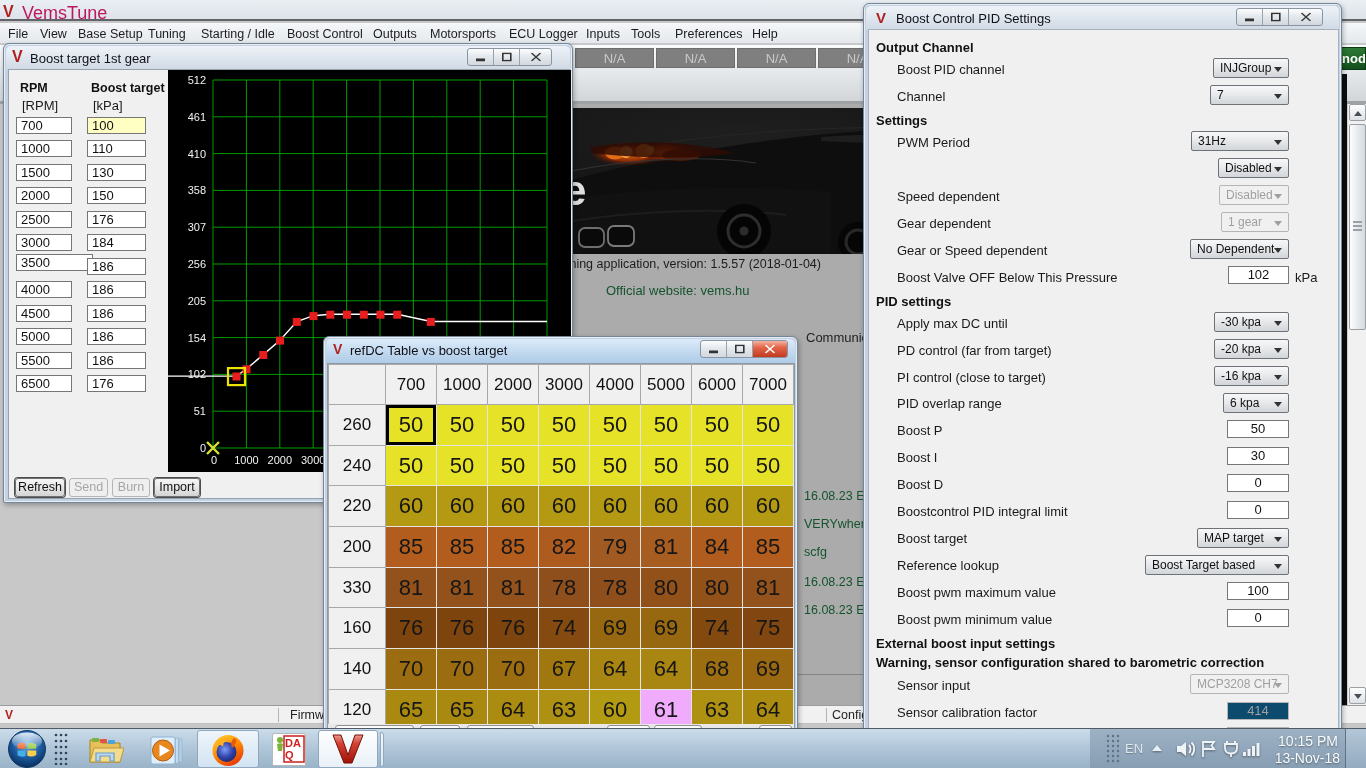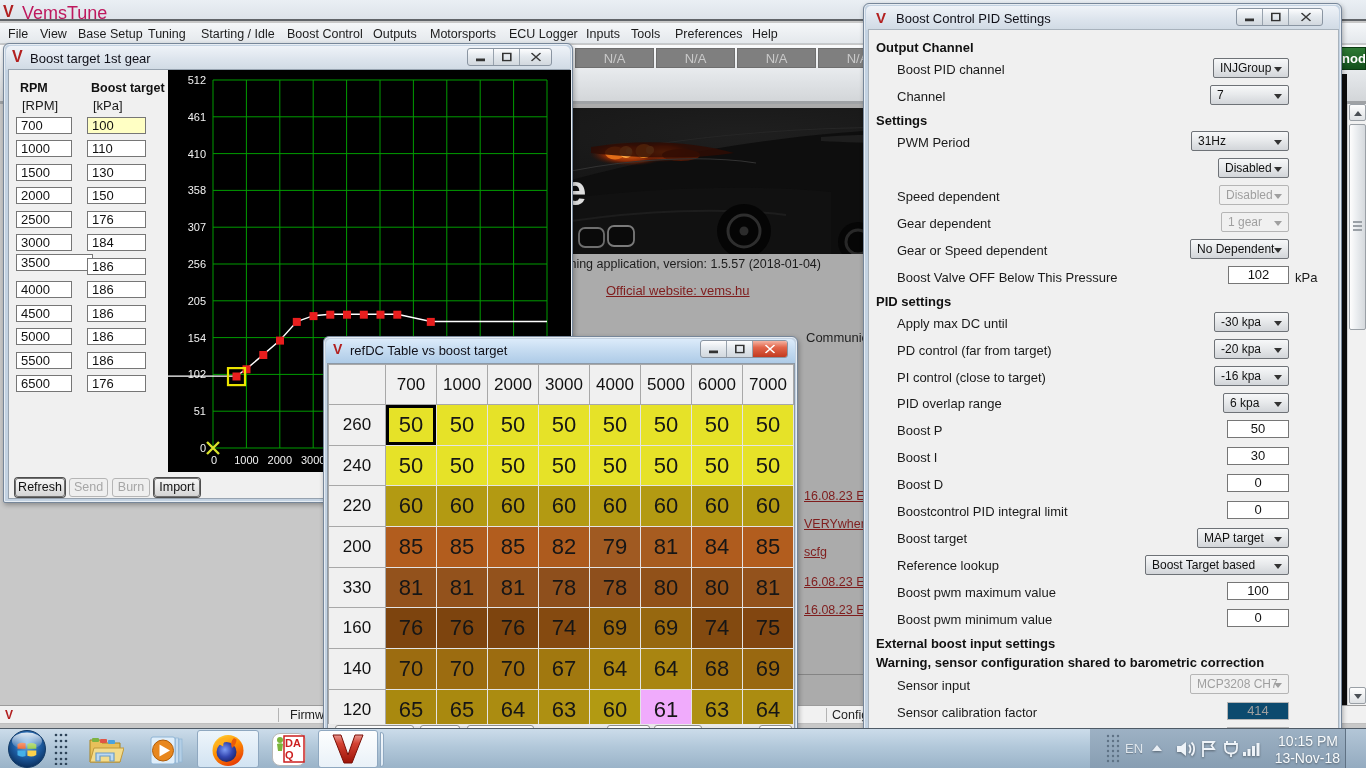--- a/index.html
+++ b/index.html
@@ -8,21 +8,21 @@
 #screen{position:absolute;left:0;top:0;width:1366px;height:768px;background:#c8c8c8;overflow:hidden}
 
 #mtitle{left:0;top:0;width:1366px;height:21px;background:linear-gradient(#eaeff4,#dde3e9);border-bottom:2px solid #606468}
 #mmenu{left:0;top:23px;width:1366px;height:21px;background:linear-gradient(#f5f7f9,#e4e8ec);border-bottom:1px solid #c6cacd}
 .mi{position:absolute;top:4px;font-size:12.5px;color:#1c1c1c;white-space:nowrap}
 #mtool{left:0;top:45px;width:1366px;height:59px;background:linear-gradient(#fafbfc,#e3e6e9 55%,#d3d6d9);border-bottom:3px solid #9fa2a5}
 .na{position:absolute;top:3px;height:20px;width:79px;background:#7f7f7f;border:1px solid #6e6e6e;color:#c9c9c9;font-size:13px;text-align:center;line-height:19px}
 #grnbtn{position:absolute;left:1338px;top:2px;width:28px;height:23px;background:linear-gradient(#2e7a35,#124f1b);color:#fff;font-weight:bold;font-size:13px;line-height:21px;overflow:hidden;border:1px solid #0b3a12}
 
 #about{left:565px;top:104px;width:782px;height:601px;background:#ababab}
-.rlink{position:absolute;font-size:12.5px;color:#7f1d1d;text-decoration:underline;white-space:nowrap}
+.rlink{position:absolute;font-size:12.5px;color:#14532d;white-space:nowrap}
 
 #sbar{left:0;top:705px;width:1366px;height:19px;background:#f1f1f1;border-top:1px solid #9c9c9c;border-bottom:1px solid #c0c0c0}
 
 #blackstrip{left:1342px;top:74px;width:5px;height:631px;background:#0c0c0c}
 #rsb{left:1347px;top:104px;width:19px;height:601px;background:#f1f1f1;border-left:1px solid #d0d0d0}
 
 .win{position:absolute;border:1px solid #768699;border-radius:6px 6px 2px 2px;background:#c3d2e2;box-shadow:inset 0 0 0 1px rgba(255,255,255,.6),1px 2px 5px rgba(0,0,0,.3)}
 .tbar{position:absolute;left:2px;top:2px;right:2px;height:24px;border-radius:5px 5px 0 0;background:linear-gradient(#eff3f8,#dbe3ec 60%,#d0dae4)}
 .win.active .tbar{background:linear-gradient(#dcebfa,#c6dcf1 45%,#aecbe7)}
 .wicon{position:absolute;font-weight:bold;color:#b22020;font-size:15px}
@@ -584,21 +584,21 @@
               <stop offset="100%" stop-color="#e33407"></stop>
             </linearGradient>
 </defs>
 <circle cx="18" cy="18.5" r="15.5" fill="url(#ffring)"></circle>
 <circle cx="16.5" cy="20" r="10" fill="url(#ffglobe)"></circle>
 <path d="M5 11 C9 6.5 13 5 18 5.5 C14.5 8 13 11 13.2 14.5 C10 12.5 7 11.5 5 11 Z" fill="#ffb01e"></path>
 <path d="M24 6 C21 9 20.5 12.5 22 16 C24.8 14 26.5 11 26.5 7.5 Z" fill="#e85a0a"></path>
 </svg>
 </div>
 
-<div class="abs" style="left:272px;top:4px;width:34px;height:33px;background:#fff;border:1px solid #b8b8b8;border-radius:8px">
+<div class="abs" style="left:272px;top:4px;width:34px;height:33px;background:#fff;border:1px solid #b8b8b8;border-radius:2px">
 <svg width="32" height="31">
 <circle cx="7" cy="6" r="3" fill="#7ab53a"></circle>
 <path d="M4 10 C6 9 9 9 10 10 L9 17 L5 17 Z" fill="#7ab53a"></path>
 <text x="12" y="13" font-size="11" font-weight="bold" fill="#cc1f1f" font-family="Liberation Sans,sans-serif">DA</text>
 <text x="12" y="25" font-size="11" font-weight="bold" fill="#cc1f1f" font-family="Liberation Sans,sans-serif">Q</text>
 <rect x="11" y="2" width="20" height="26" fill="none" stroke="#cc1f1f" stroke-width="1.5"></rect>
 </svg>
 </div>
 
 <div class="abs" style="left:318px;top:1px;width:60px;height:38px;background:linear-gradient(#fdfefe,#e9f1f8);border:1px solid #8fa8c0;border-radius:3px"></div>

